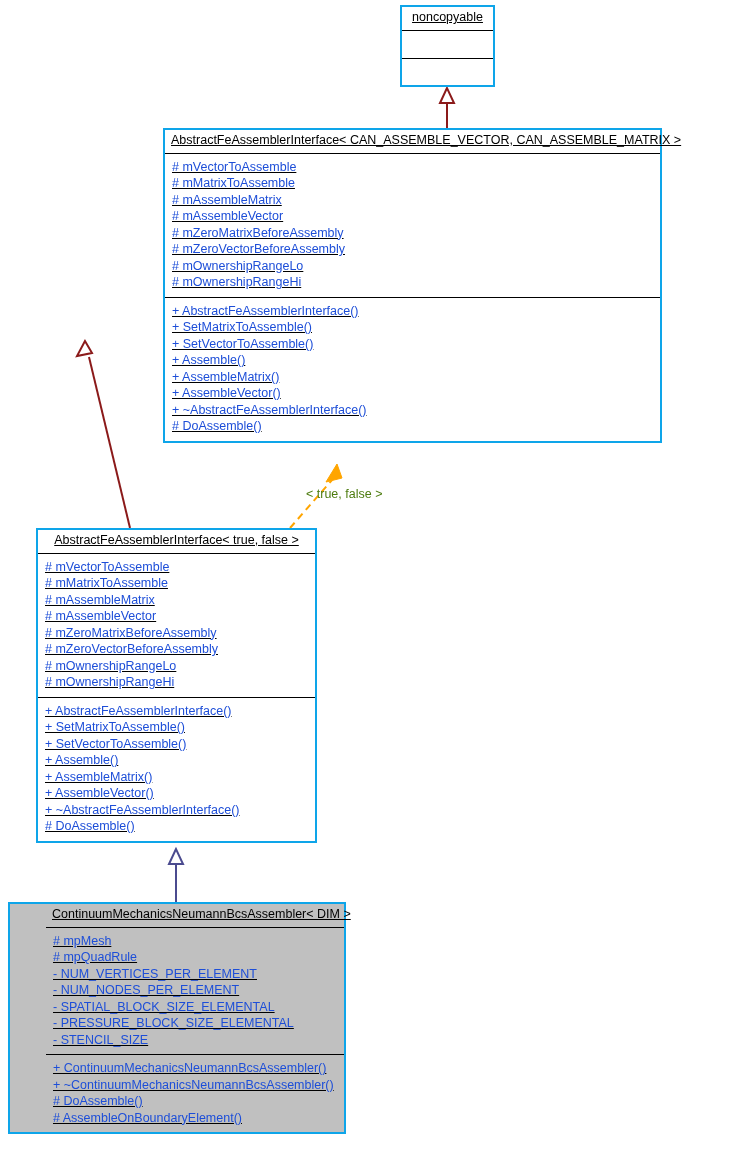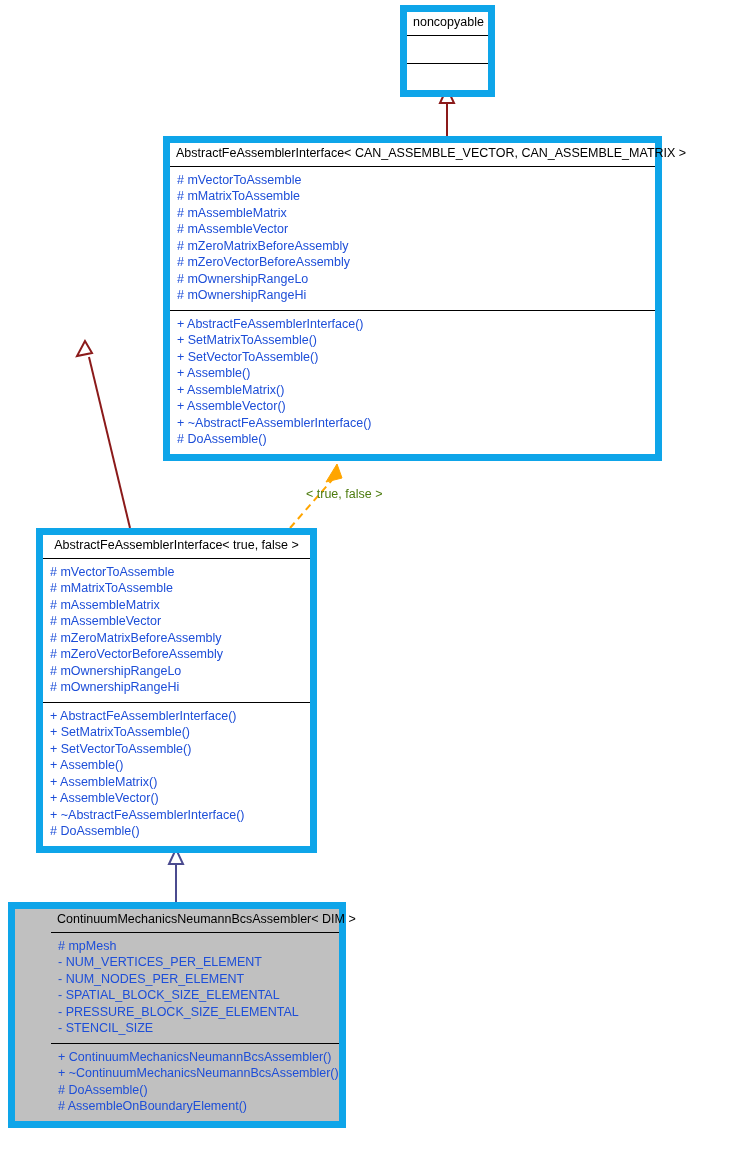--- a/index.html
+++ b/index.html
@@ -16,23 +16,24 @@
   }
   #diagram {
     position: absolute;
     left: 0; top: 0;
     width: 736px;
     height: 1160px;
   }
   .uml-box {
     position: absolute;
     box-sizing: border-box;
-    border: 7px solid #0ea5e9;
+    border: 2px solid #0ea5e9;
     background: #ffffff;
     z-index: 5;
+    text-decoration: underline;
   }
   .uml-box.filled {
     background: #c0c0c0;
     padding-left: 36px;
   }
   .uml-title {
     box-sizing: border-box;
     text-align: center;
     font-size: 12.5px;
     color: #000000;
@@ -101,21 +102,21 @@
       <polygon points="176,849 169,864 183,864" fill="#ffffff" stroke="#4b4b8f" stroke-width="2"></polygon>
     </g>
   </svg>
 
   <div class="uml-box" style="left:400px; top:5px; width:95px;">
     <div class="uml-title">noncopyable</div>
     <div class="uml-section empty"></div>
     <div class="uml-section empty"></div>
   </div>
 
-  <div class="uml-box" style="left:163px; top:136px; width:499px;">
+  <div class="uml-box" style="left:163px; top:128px; width:499px;">
     <div class="uml-title">AbstractFeAssemblerInterface&lt; CAN_ASSEMBLE_VECTOR, CAN_ASSEMBLE_MATRIX &gt;</div>
     <div class="uml-section">
       <div class="uml-row"># mVectorToAssemble</div>
       <div class="uml-row"># mMatrixToAssemble</div>
       <div class="uml-row"># mAssembleMatrix</div>
       <div class="uml-row"># mAssembleVector</div>
       <div class="uml-row"># mZeroMatrixBeforeAssembly</div>
       <div class="uml-row"># mZeroVectorBeforeAssembly</div>
       <div class="uml-row"># mOwnershipRangeLo</div>
       <div class="uml-row"># mOwnershipRangeHi</div>
@@ -154,20 +155,21 @@
       <div class="uml-row">+ AssembleVector()</div>
       <div class="uml-row">+ ~AbstractFeAssemblerInterface()</div>
       <div class="uml-row"># DoAssemble()</div>
     </div>
   </div>
 
   <div class="uml-box filled" style="left:8px; top:902px; width:338px;">
     <div class="uml-title">ContinuumMechanicsNeumannBcsAssembler&lt; DIM &gt;</div>
     <div class="uml-section">
       <div class="uml-row"># mpMesh</div>
+      <div class="uml-row"># mpQuadRule</div>
       <div class="uml-row">- NUM_VERTICES_PER_ELEMENT</div>
       <div class="uml-row">- NUM_NODES_PER_ELEMENT</div>
       <div class="uml-row">- SPATIAL_BLOCK_SIZE_ELEMENTAL</div>
       <div class="uml-row">- PRESSURE_BLOCK_SIZE_ELEMENTAL</div>
       <div class="uml-row">- STENCIL_SIZE</div>
     </div>
     <div class="uml-section">
       <div class="uml-row">+ ContinuumMechanicsNeumannBcsAssembler()</div>
       <div class="uml-row">+ ~ContinuumMechanicsNeumannBcsAssembler()</div>
       <div class="uml-row"># DoAssemble()</div>

